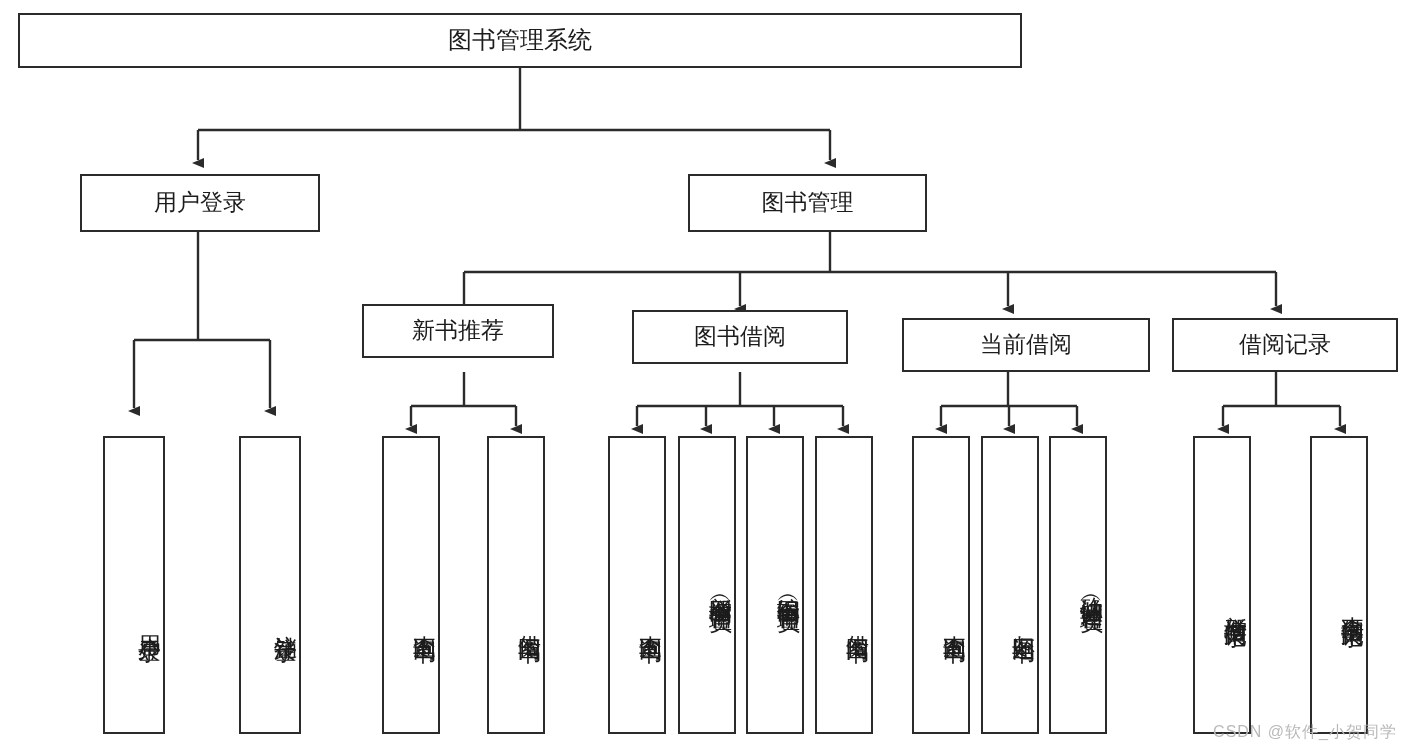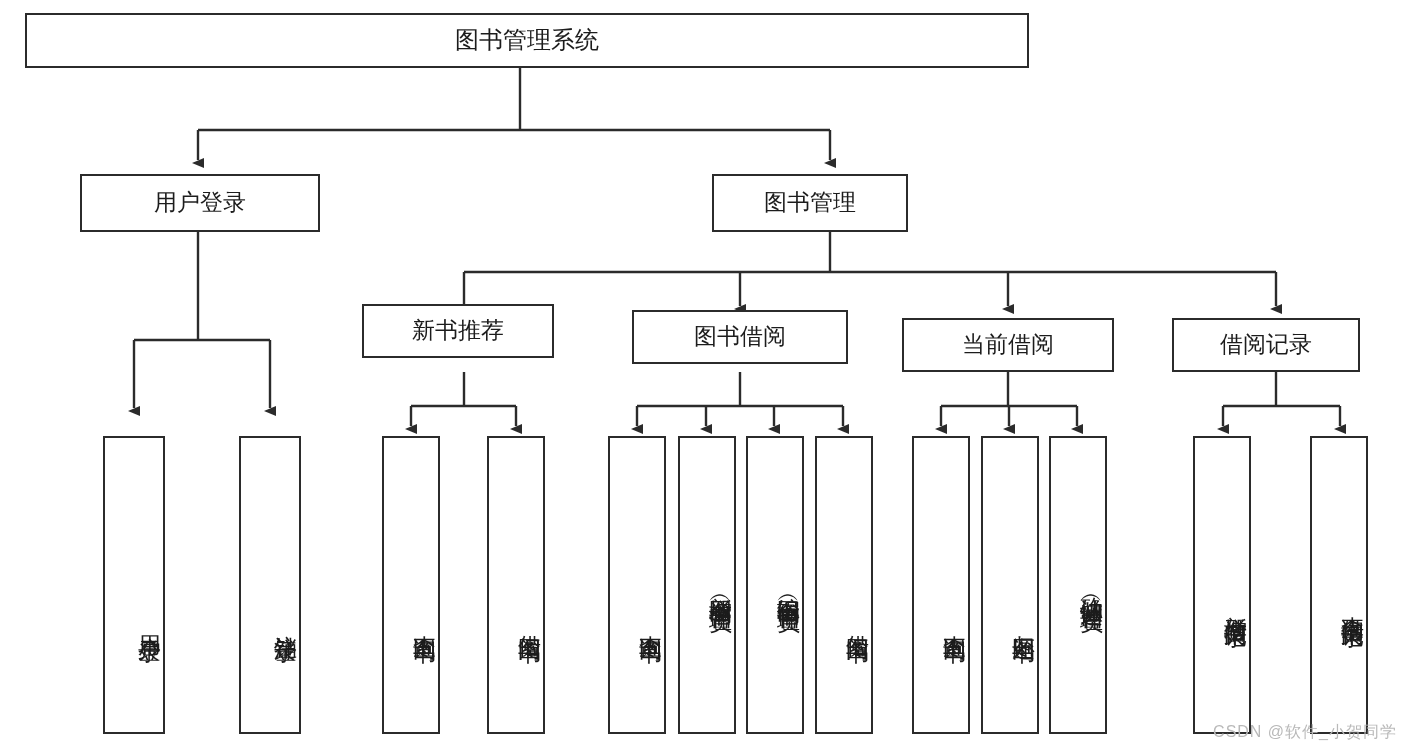--- a/index.html
+++ b/index.html
@@ -109,45 +109,45 @@
     <path d="M941,406 L941,426" stroke="#2b2b2b" stroke-width="2.4" fill="none" marker-end="url(#arrow)"></path>
     <path d="M1009,406 L1009,426" stroke="#2b2b2b" stroke-width="2.4" fill="none" marker-end="url(#arrow)"></path>
     <path d="M1077,406 L1077,426" stroke="#2b2b2b" stroke-width="2.4" fill="none" marker-end="url(#arrow)"></path>
 
     <path d="M1276,372 L1276,406" stroke="#2b2b2b" stroke-width="2.4" fill="none"></path>
     <path d="M1223,406 L1340,406" stroke="#2b2b2b" stroke-width="2.4" fill="none"></path>
     <path d="M1223,406 L1223,426" stroke="#2b2b2b" stroke-width="2.4" fill="none" marker-end="url(#arrow)"></path>
     <path d="M1340,406 L1340,426" stroke="#2b2b2b" stroke-width="2.4" fill="none" marker-end="url(#arrow)"></path>
   </svg>
 
-  <div class="node horizontal root" style="left:18px;top:13px;width:1004px;height:55px;margin-left:7px;">
+  <div class="node horizontal root" style="left:18px;top:13px;width:1004px;height:55px;">
     <span>图书管理系统</span>
   </div>
 
   <div class="node horizontal" style="left:80px;top:174px;width:240px;height:58px;">
     <span>用户登录</span>
   </div>
 
-  <div class="node horizontal" style="left:712px;top:174px;width:196px;height:58px;text-align:right;">
+  <div class="node horizontal" style="left:688px;top:174px;width:239px;height:58px;text-align:right;">
     <span>图书管理</span>
   </div>
 
   <div class="node horizontal" style="left:362px;top:304px;width:192px;height:54px;">
     <span>新书推荐</span>
   </div>
 
   <div class="node horizontal" style="left:632px;top:310px;width:216px;height:54px;">
     <span>图书借阅</span>
   </div>
 
-  <div class="node horizontal" style="left:902px;top:318px;width:212px;height:54px;">
+  <div class="node horizontal" style="left:902px;top:318px;width:248px;height:54px;">
     <span>当前借阅</span>
   </div>
 
-  <div class="node horizontal" style="left:1172px;top:318px;width:188px;height:54px;">
+  <div class="node horizontal" style="left:1172px;top:318px;width:226px;height:54px;">
     <span>借阅记录</span>
   </div>
 
   <div class="node vertical" style="left:103px;top:436px;width:62px;height:298px;padding-top:72px;">
     <span class="vtext">用户登录</span>
   </div>
 
   <div class="node vertical" style="left:239px;top:436px;width:62px;height:298px;padding-top:72px;">
     <span class="vtext">注销登录</span>
   </div>

